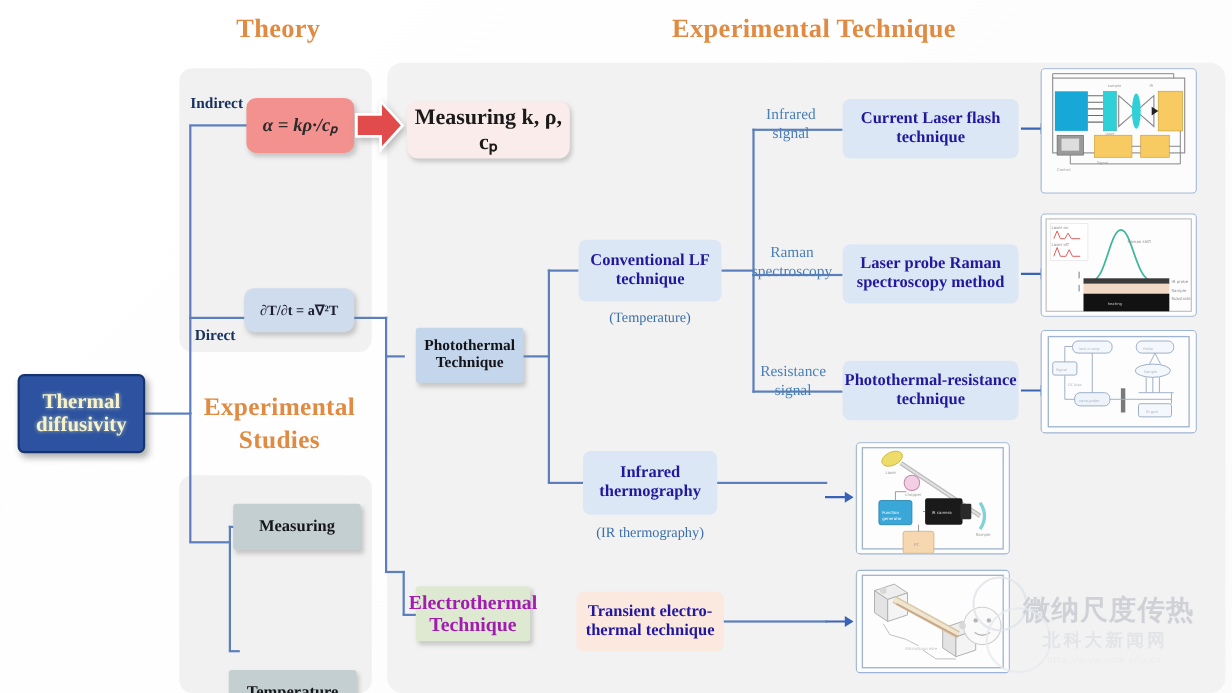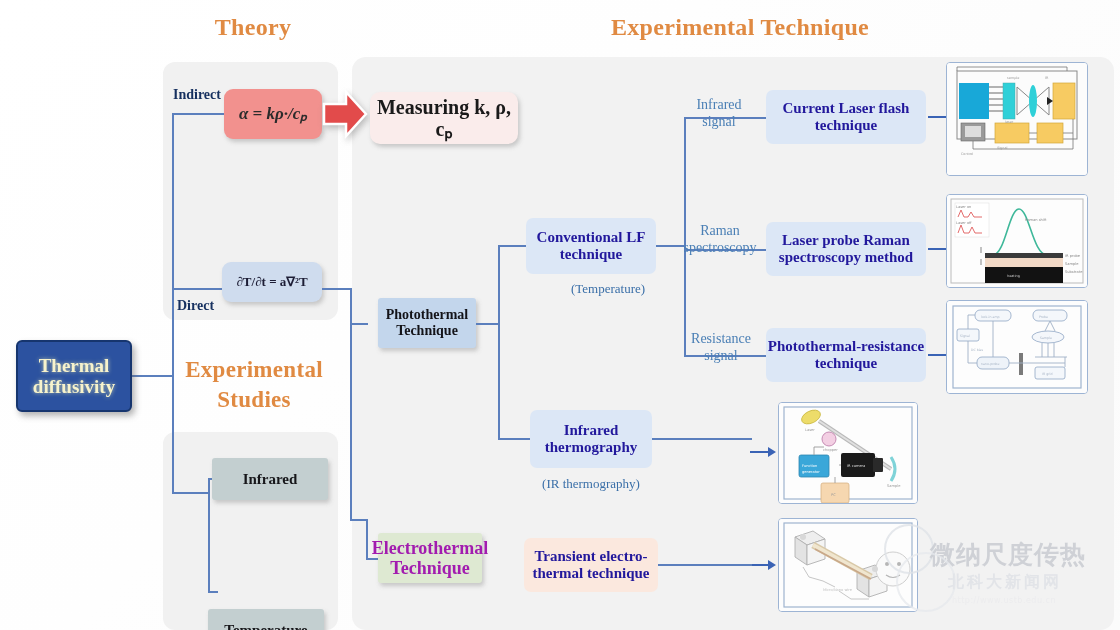--- a/index.html
+++ b/index.html
@@ -68,21 +68,21 @@
 
   
   .mid{background:#dce7f6;color:#22189c;font-size:15px;border-radius:7px;
        box-shadow:none;}
   #n-conv{left:526px;top:218px;width:130px;height:56px;}
   #n-ir{left:530px;top:410px;width:122px;height:58px;}
   #n-transient{left:524px;top:538px;width:134px;height:54px;
     background:#fbe8de;color:#22189c;font-size:15px;border-radius:7px;box-shadow:none;}
 
   .sub{position:absolute;color:#3a6fa8;font-size:13px;text-align:center;font-weight:normal;}
-  #sub-conv{left:543px;top:281px;width:130px;font-family:Liberation Serif, serif;}
+  #sub-conv{left:526px;top:281px;width:130px;font-family:Liberation Serif, serif;}
   #sub-ir{left:506px;top:476px;width:170px;}
 
   
   .rbox{background:#dce7f6;color:#22189c;font-size:15px;border-radius:7px;box-shadow:none;}
   #n-current{left:766px;top:90px;width:160px;height:54px;}
   #n-raman{left:766px;top:222px;width:160px;height:54px;}
   #n-pres{left:766px;top:328px;width:160px;height:54px;}
 
   
   .sig{position:absolute;color:#4a7fb5;font-size:14px;text-align:center;line-height:17px;}
@@ -155,21 +155,21 @@
   <div class="node" id="n-indirect">
     <span>α = kρ·/cₚ</span>
   </div>
 
   <div class="lbl" id="lbl-direct">Direct</div>
   <div class="node" id="n-direct">
     <span>∂T/∂t = a∇²T</span>
   </div>
 
   <div class="node" id="n-porosity">
-    <span>Infrared</span>
+    <span>Measuring</span>
   </div>
   <div class="node" id="n-temp">
     <span>Temperature</span>
   </div>
 
   <svg id="arrow-red" viewBox="0 0 46 52">
     <path d="M2 16 L24 16 L24 4 L44 26 L24 48 L24 36 L2 36 Z" fill="#e24b4b" stroke="#ffffff" stroke-width="2.5"></path>
   </svg>
 
   <div class="node" id="n-measuring">

